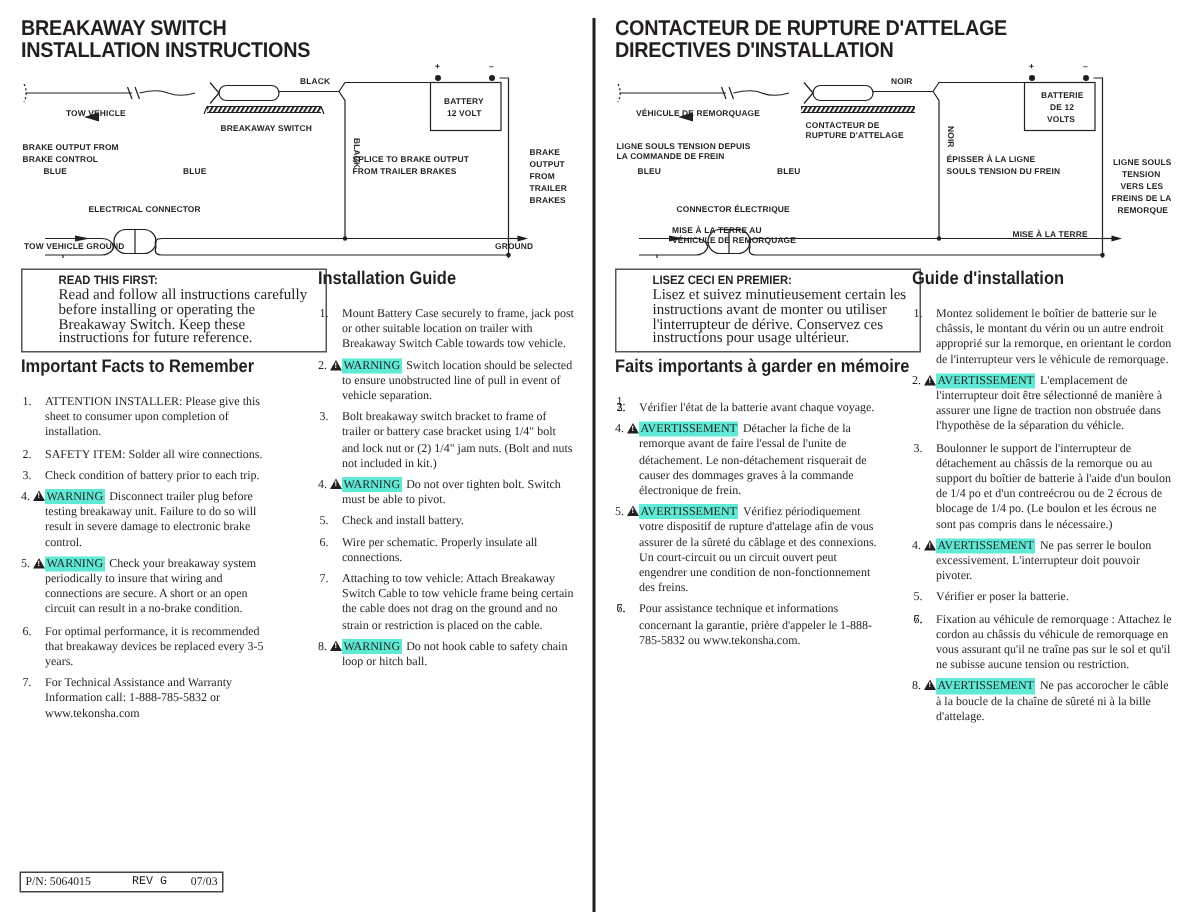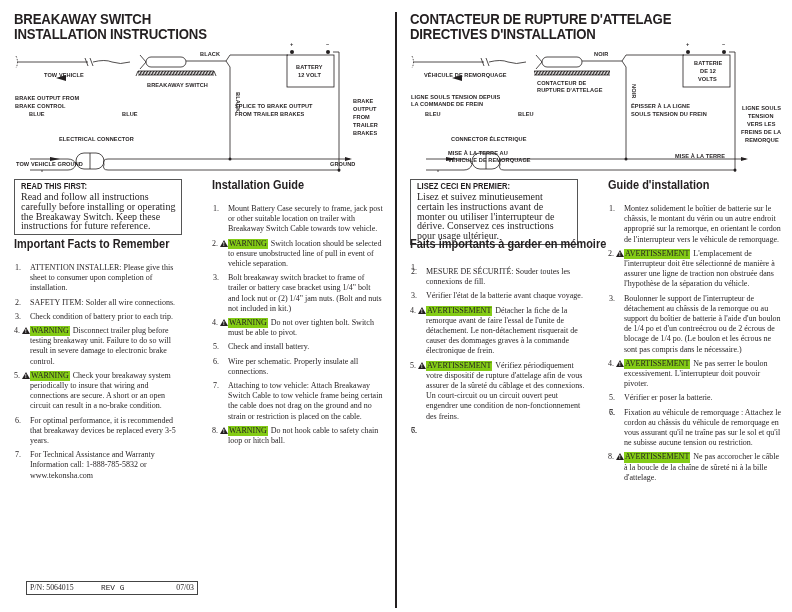--- a/index.html
+++ b/index.html
@@ -4,31 +4,31 @@
 <style>
   html, body { margin:0; padding:0; background:#fff; }
   body { width:792px; height:612px; position:relative; overflow:hidden; color:#231f20; font-family:"Liberation Serif", serif; }
   .col-half { position:absolute; top:0; width:396px; height:612px; }
   #left { left:0; }
   #right { left:396px; }
   .divider { position:absolute; left:395px; top:12px; width:2px; height:596px; background:#231f20; }
   .title { position:absolute; left:14px; top:12px; font-family:"Liberation Sans", sans-serif; font-weight:bold; font-size:14.2px; line-height:14.5px; letter-spacing:-0.2px; transform:scaleX(0.93); transform-origin:left top; white-space:nowrap; }
   .diagram { position:absolute; left:0; top:40px; width:396px; height:132px; }
   .dlabel { font-family:"Liberation Sans", sans-serif; font-weight:bold; font-size:5.6px; fill:#231f20; letter-spacing:0.1px; }
-  .readbox { position:absolute; left:14px; top:179px; width:168px; border:1.3px solid #555; padding:2px 5px 3px 6px; box-sizing:border-box; }
+  .readbox { position:absolute; left:14px; top:179px; width:204px; border:1.3px solid #555; padding:2px 5px 3px 24px; box-sizing:border-box; }
   .readbox h3 { margin:0 0 1px 0; font-family:"Liberation Sans", sans-serif; font-weight:bold; font-size:8.2px; line-height:9px; transform:scaleX(0.92); transform-origin:left; white-space:nowrap; }
   .readbox p { margin:0; font-size:10px; line-height:9.8px; }
   .sec-h { position:absolute; font-family:"Liberation Sans", sans-serif; font-weight:bold; font-size:12.2px; line-height:13px; transform:scaleX(0.9); transform-origin:left top; white-space:nowrap; }
   ol.items { position:absolute; margin:0; padding:0; list-style:none; font-size:8px; line-height:10.2px; }
   ol.items li { position:relative; padding-left:16px; margin-bottom:4px; }
   ol.items .num { position:absolute; left:1px; top:0; }
-  .warn { display:inline-block; background:#84cc16; padding:0 1px; margin-right:3px; }
+  .warn { display:inline-block; background:#5eead4; padding:0 1px; margin-right:3px; }
   .tri { position:absolute; left:8px; top:1px; width:0; height:0; border-left:4px solid transparent; border-right:4px solid transparent; border-bottom:7px solid #231f20; }
   .tri::after { content:"!"; position:absolute; left:-1px; top:1px; font-size:5px; color:#fff; font-family:"Liberation Sans",sans-serif; font-weight:bold; line-height:6px; }
-  .footer { position:absolute; left:26px; top:581px; width:172px; height:14px; border:1.3px solid #444; box-sizing:border-box; font-size:7.8px; line-height:12px; }
+  .footer { position:absolute; left:13px; top:581px; width:136px; height:14px; border:1.3px solid #444; box-sizing:border-box; font-size:7.8px; line-height:12px; }
   .footer span { position:absolute; top:0; }
 </style>
 </head>
 <body>
 
 <div class="col-half" id="left">
   <div class="title">
     <div>BREAKAWAY SWITCH</div>
     <div>INSTALLATION INSTRUCTIONS</div>
   </div>
@@ -242,26 +242,26 @@
   </svg>
 
   <div class="readbox">
     <h3>LISEZ CECI EN PREMIER:</h3>
     <p>Lisez et suivez minutieusement certain les instructions avant de monter ou utiliser l'interrupteur de dérive.  Conservez ces instructions pour usage ultérieur.</p>
   </div>
 
   <div class="sec-h" style="left:14px;top:238px;">Faits importants à garder en mémoire</div>
   <ol class="items" id="right-facts" style="left:14px;top:263px;width:176px;">
       <li><span class="num">1.</span></li>
-      <li><span class="num">2.</span><span>MESURE DE SÉCURITÉ: Souder toutes les connexions de fill.</span></li>
+      <li><span class="num">2.</span></li>
       <li><span class="num">3.</span><span>Vérifier l'état de la batterie avant chaque voyage.</span></li>
       <li><span class="num" style="left: 0px;">4.</span><span class="tri"></span><span class="warn">AVERTISSEMENT</span><span>Détacher la fiche de la remorque avant de faire l'essal de l'unite de détachement. Le non-détachement risquerait de causer des dommages graves à la commande électronique de frein.</span></li>
       <li><span class="num" style="left: 0px;">5.</span><span class="tri"></span><span class="warn">AVERTISSEMENT</span><span>Vérifiez périodiquement votre dispositif de rupture d'attelage afin de vous assurer de la sûreté du câblage et des connexions.  Un court-circuit ou un circuit ouvert peut engendrer une condition de non-fonctionnement des freins.</span></li>
       <li><span class="num">6.</span></li>
-      <li><span class="num">7.</span></li>
+      <li><span class="num">7.</span><span>Pour assistance technique et informations concernant la garantie, prière d'appeler le 1-888-785-5832 ou www.tekonsha.com.</span></li>
     </ol>
 
   <div class="sec-h" style="left:212px;top:179px;">Guide d'installation</div>
   <ol class="items" id="right-guide" style="left:212px;top:204px;width:174px;">
       <li><span class="num">1.</span><span>Montez solidement le boîtier de batterie sur le châssis, le montant du vérin ou un autre endroit approprié sur la remorque, en orientant le cordon de l'interrupteur vers le véhicule de remorquage.</span></li>
       <li><span class="num" style="left: 0px;">2.</span><span class="tri"></span><span class="warn">AVERTISSEMENT</span><span>L'emplacement de l'interrupteur doit être sélectionné de manière à assurer une ligne de traction non obstruée dans l'hypothèse de la séparation du véhicle.</span></li>
       <li><span class="num">3.</span><span>Boulonner le support de l'interrupteur de détachement au châssis de la remorque ou au support du boîtier de batterie à l'aide d'un boulon de 1/4 po et d'un contreécrou ou de 2 écrous de blocage de 1/4 po. (Le boulon et les écrous ne sont pas compris dans le nécessaire.)</span></li>
       <li><span class="num" style="left: 0px;">4.</span><span class="tri"></span><span class="warn">AVERTISSEMENT</span><span>Ne pas serrer le boulon excessivement. L'interrupteur doit pouvoir pivoter.</span></li>
       <li><span class="num">5.</span><span>Vérifier er poser la batterie.</span></li>
       <li><span class="num">6.</span></li>

